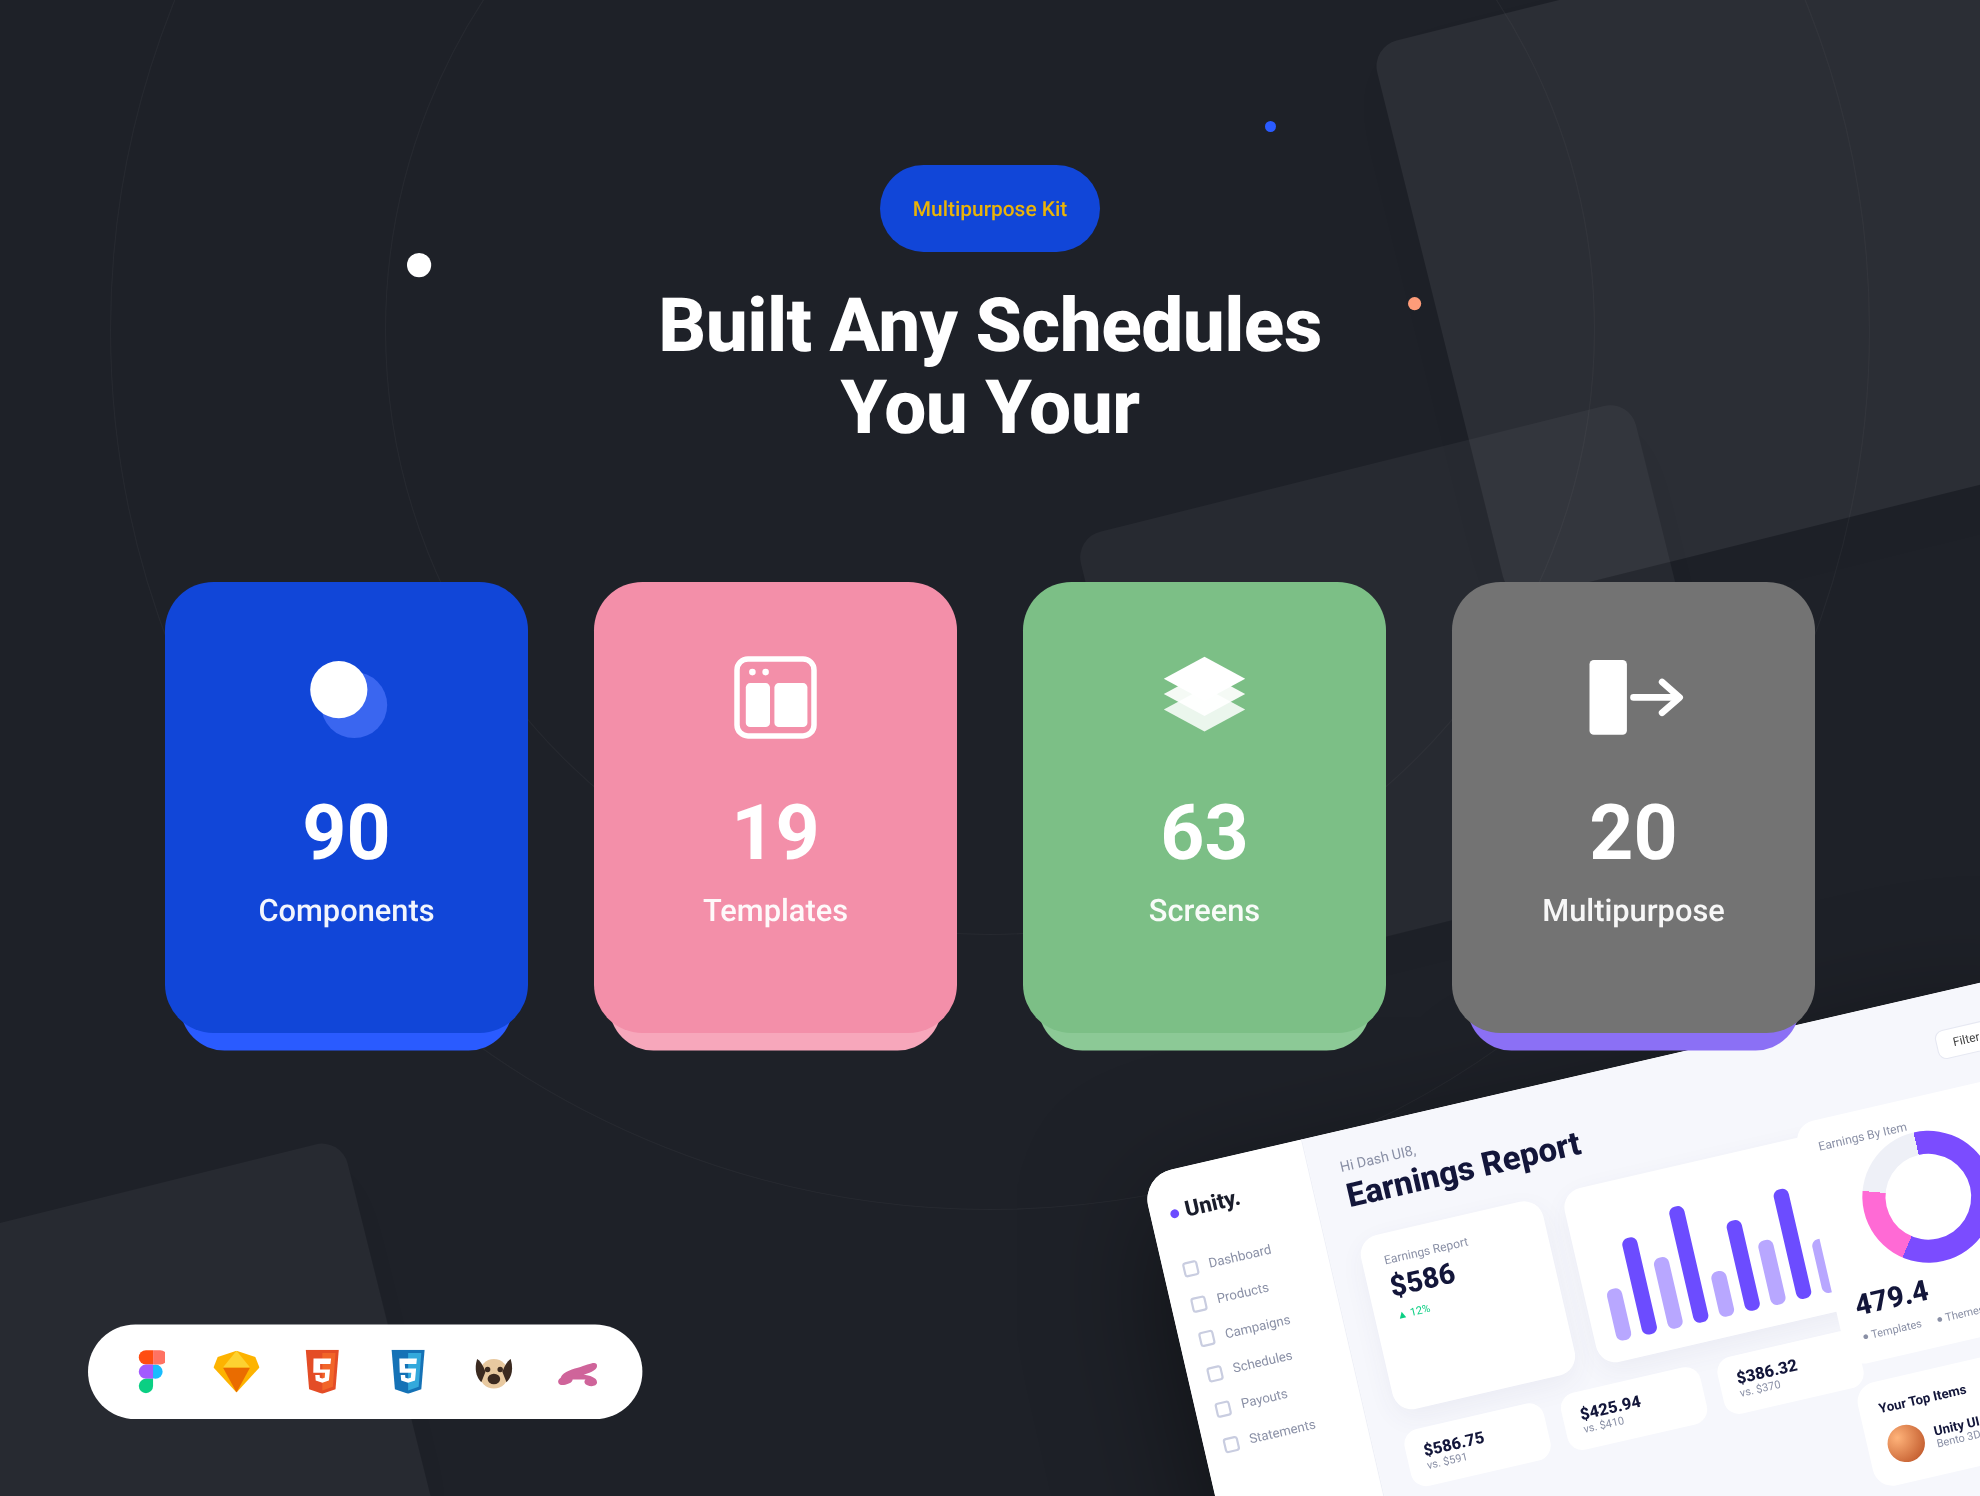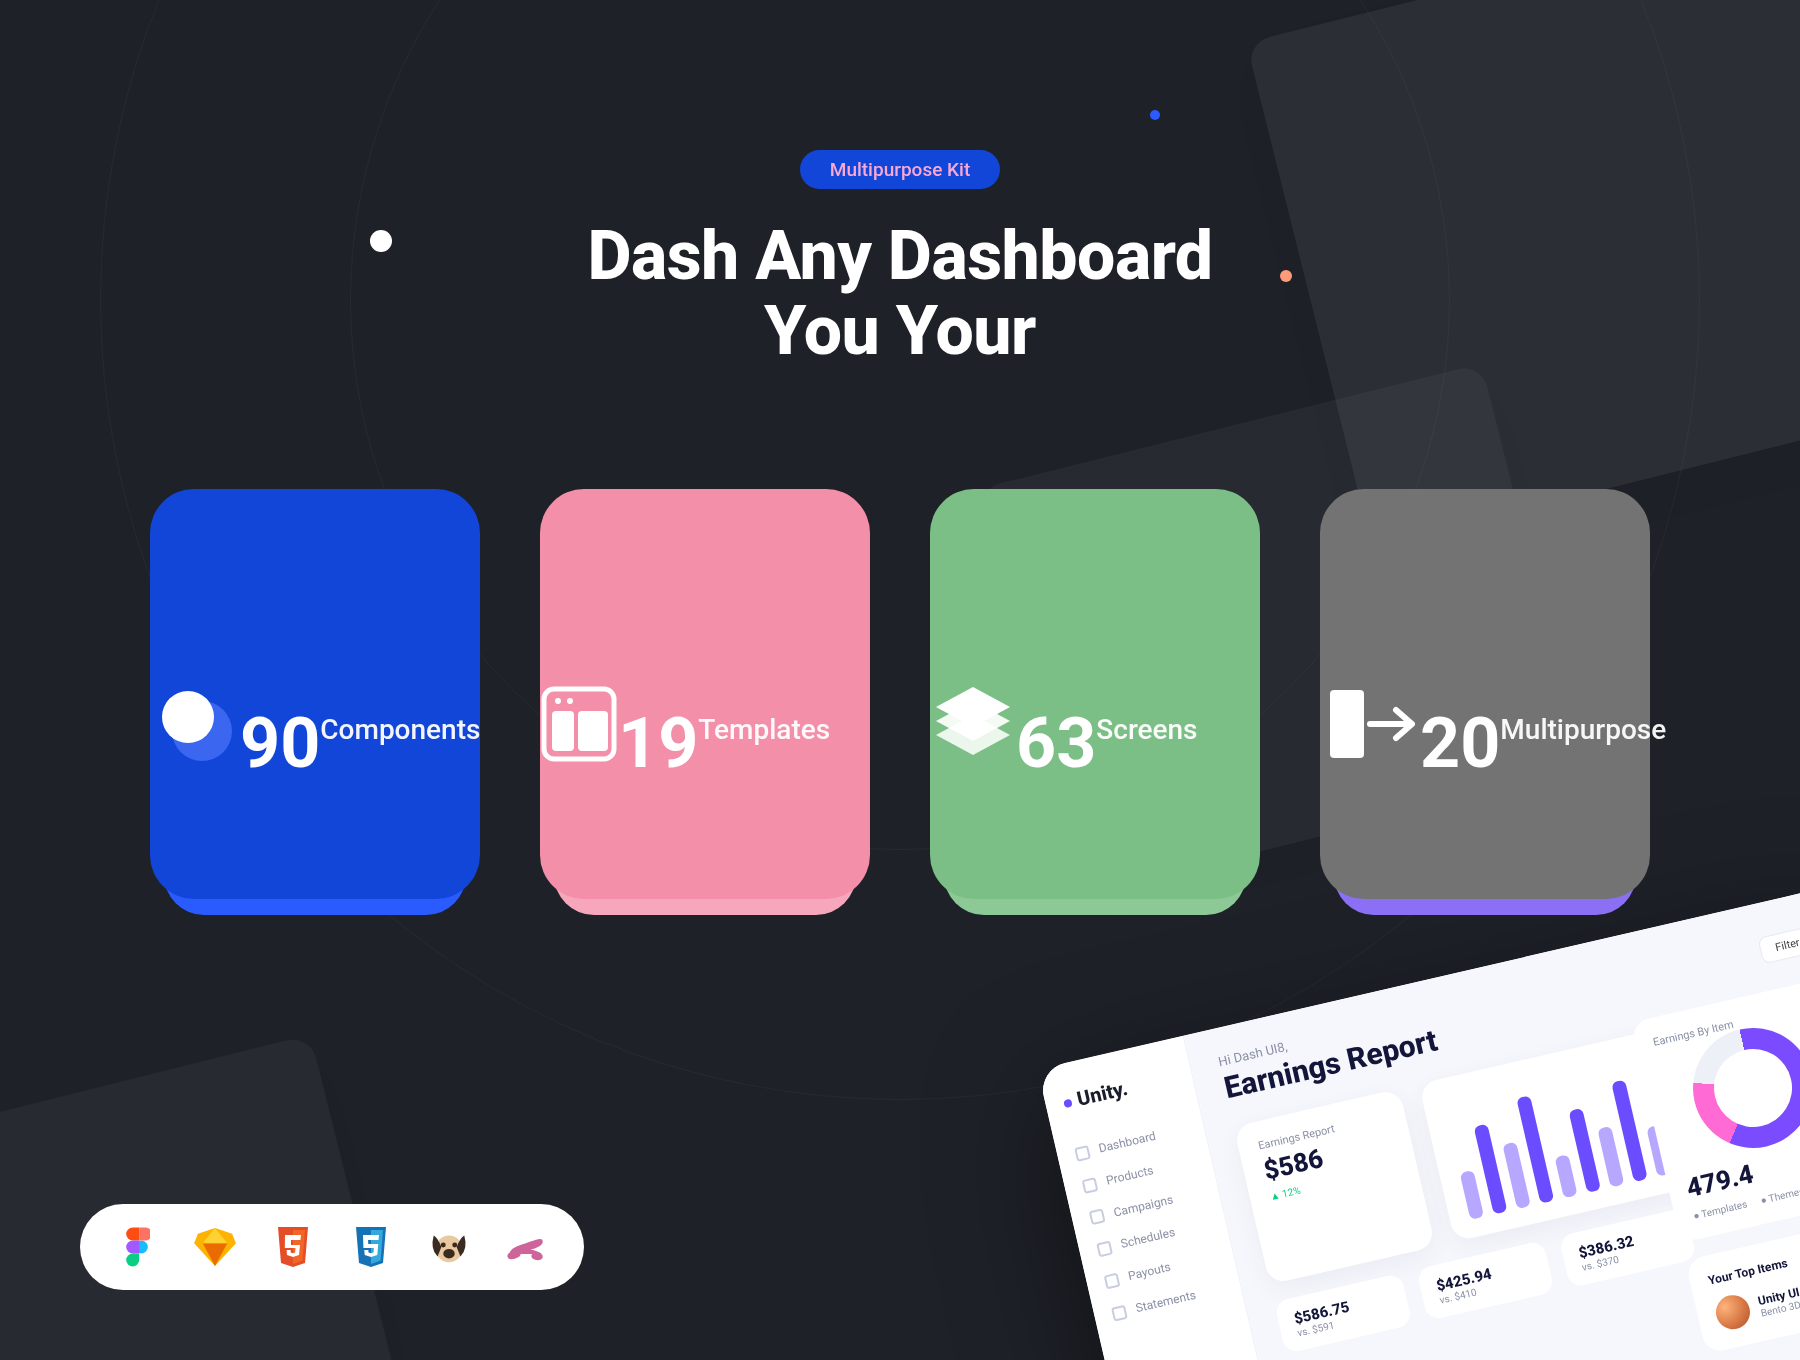--- a/index.html
+++ b/index.html
@@ -85,24 +85,24 @@
     display:flex;align-items:center;justify-content:center;}
   .donut::after{content:"";width:78px;height:78px;background:#fff;border-radius:50%;}
   .pv-bell{position:absolute;right:30px;top:16px;width:18px;height:18px;}
   .pv-bell svg{width:18px;height:18px;fill:#8a90a6;}
 
   
   .hero { position: relative; text-align: center; padding-top: 150px; z-index: 2;}
   .pill {
     display: inline-block;
     background: #1146d8;
-    color: #f9a8d4;
+    color: #eab308;
     font-size: 19px;
     font-weight: 500;
-    padding: 8px 30px;
+    padding: 28px 30px;
     border-radius: 999px;
   }
   .headline {
     margin-top: 30px;
     font-size: 68px;
     line-height: 1.1;
     font-weight: 800;
     letter-spacing: -0.5px;
   }
 
@@ -116,21 +116,21 @@
     margin-top: 120px;
   }
   .card-wrap { position: relative; width: 330px; height: 410px; }
   .card-back {
     position: absolute; left: 14px; right: 14px; top: 26px; bottom: -16px;
     border-radius: 40px;
   }
   .card {
     position: absolute; inset: 0;
     border-radius: 44px;
-    display: flex; flex-direction: row; align-items: center;
+    display: flex; flex-direction: column; align-items: center;
     padding-top: 60px;
     color: #fff;
   }
   .card .ic { height: 90px; display:flex; align-items:center; justify-content:center;}
   .card .num { font-size: 70px; font-weight: 700; margin-top: 38px;}
   .card .lbl { font-size: 28px; font-weight: 500; margin-top: 12px; opacity:0.95;}
 
   .c-blue  .card{background:#1146d8;} .c-blue  .card-back{background:#2a5bff;}
   .c-pink  .card{background:#f38fa9;} .c-pink  .card-back{background:#f7a7bb;}
   .c-green .card{background:#7cbf86;} .c-green .card-back{background:#8cc996;}
@@ -157,21 +157,21 @@
 <div class="dot white"></div>
 <div class="dot peach"></div>
 <div class="dot blue"></div>
 <div class="mock m1"></div>
 <div class="mock m2"></div>
 <div class="mock m3"></div>
 
 <div class="hero">
   <div class="pill">Multipurpose Kit</div>
   <div class="headline">
-    <span>Dash Any Dashboard</span><br>
+    <span>Built Any Schedules</span><br>
     <span>You Your</span>
   </div>
 </div>
 
 <div class="cards">
 
   <div class="card-wrap c-blue">
     <div class="card-back"></div>
     <div class="card">
       <div class="ic">

